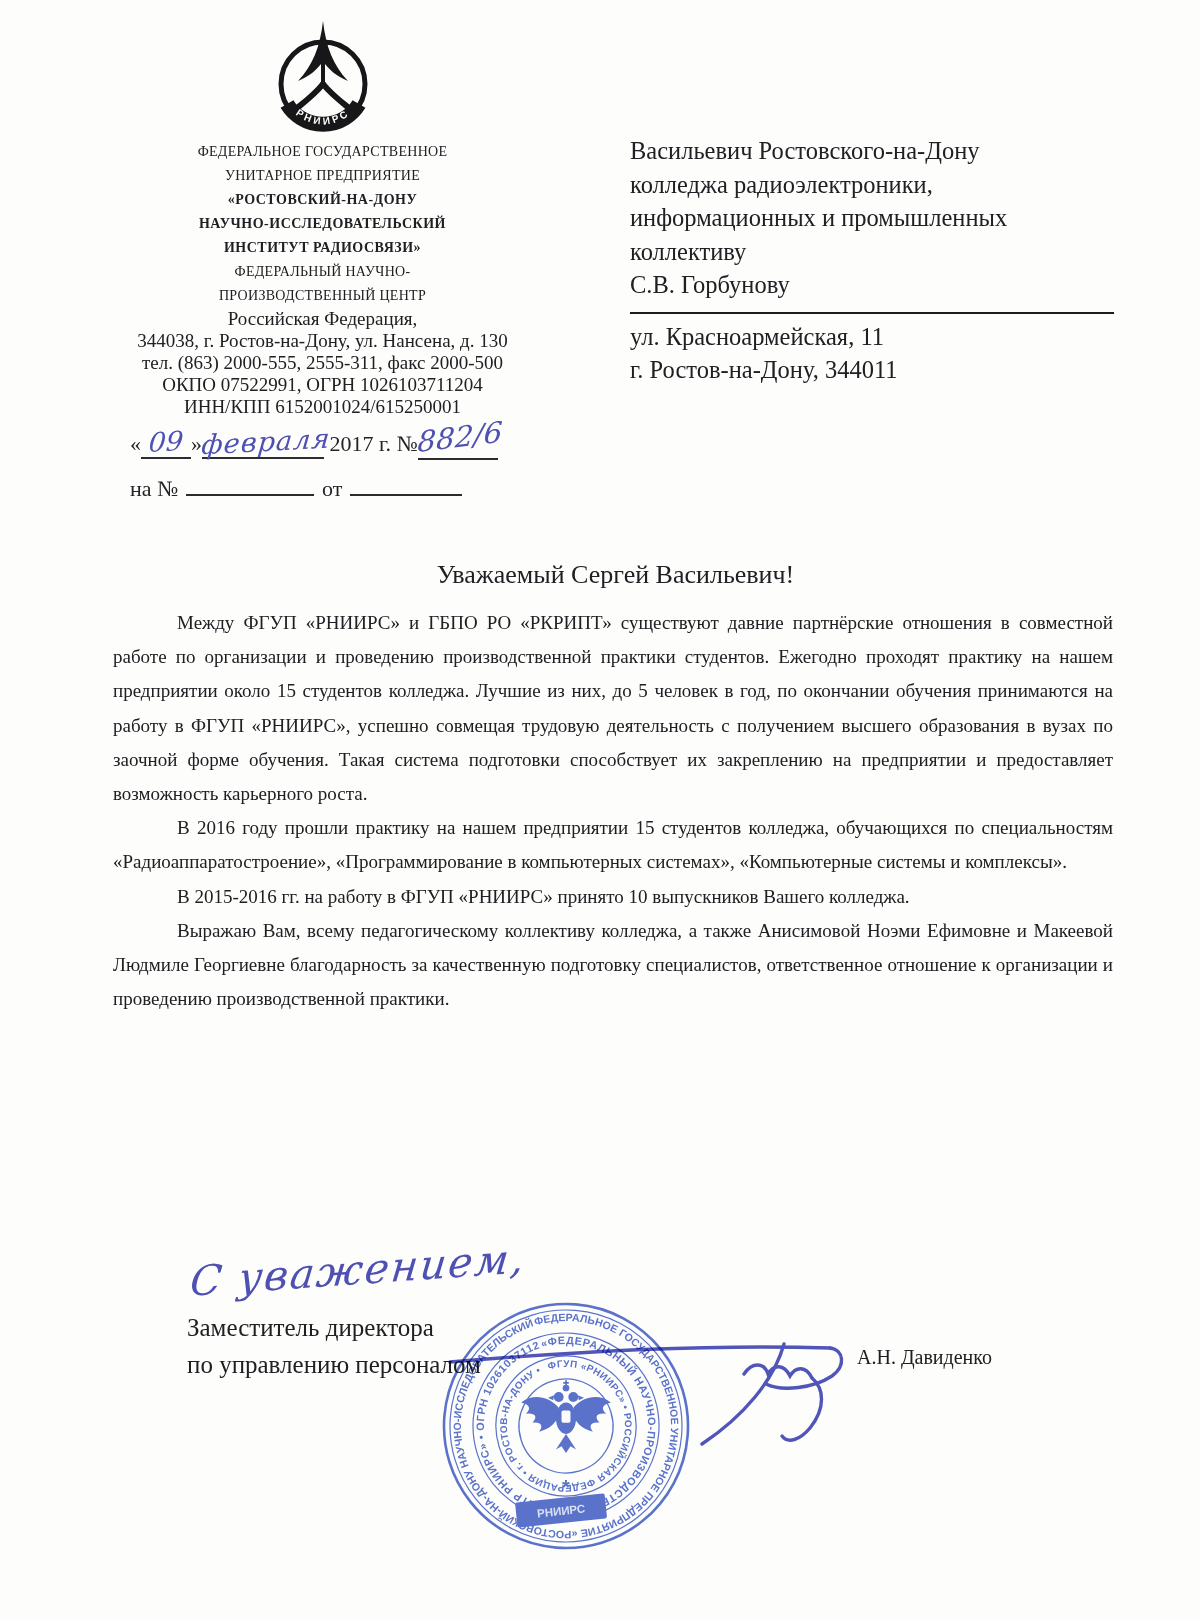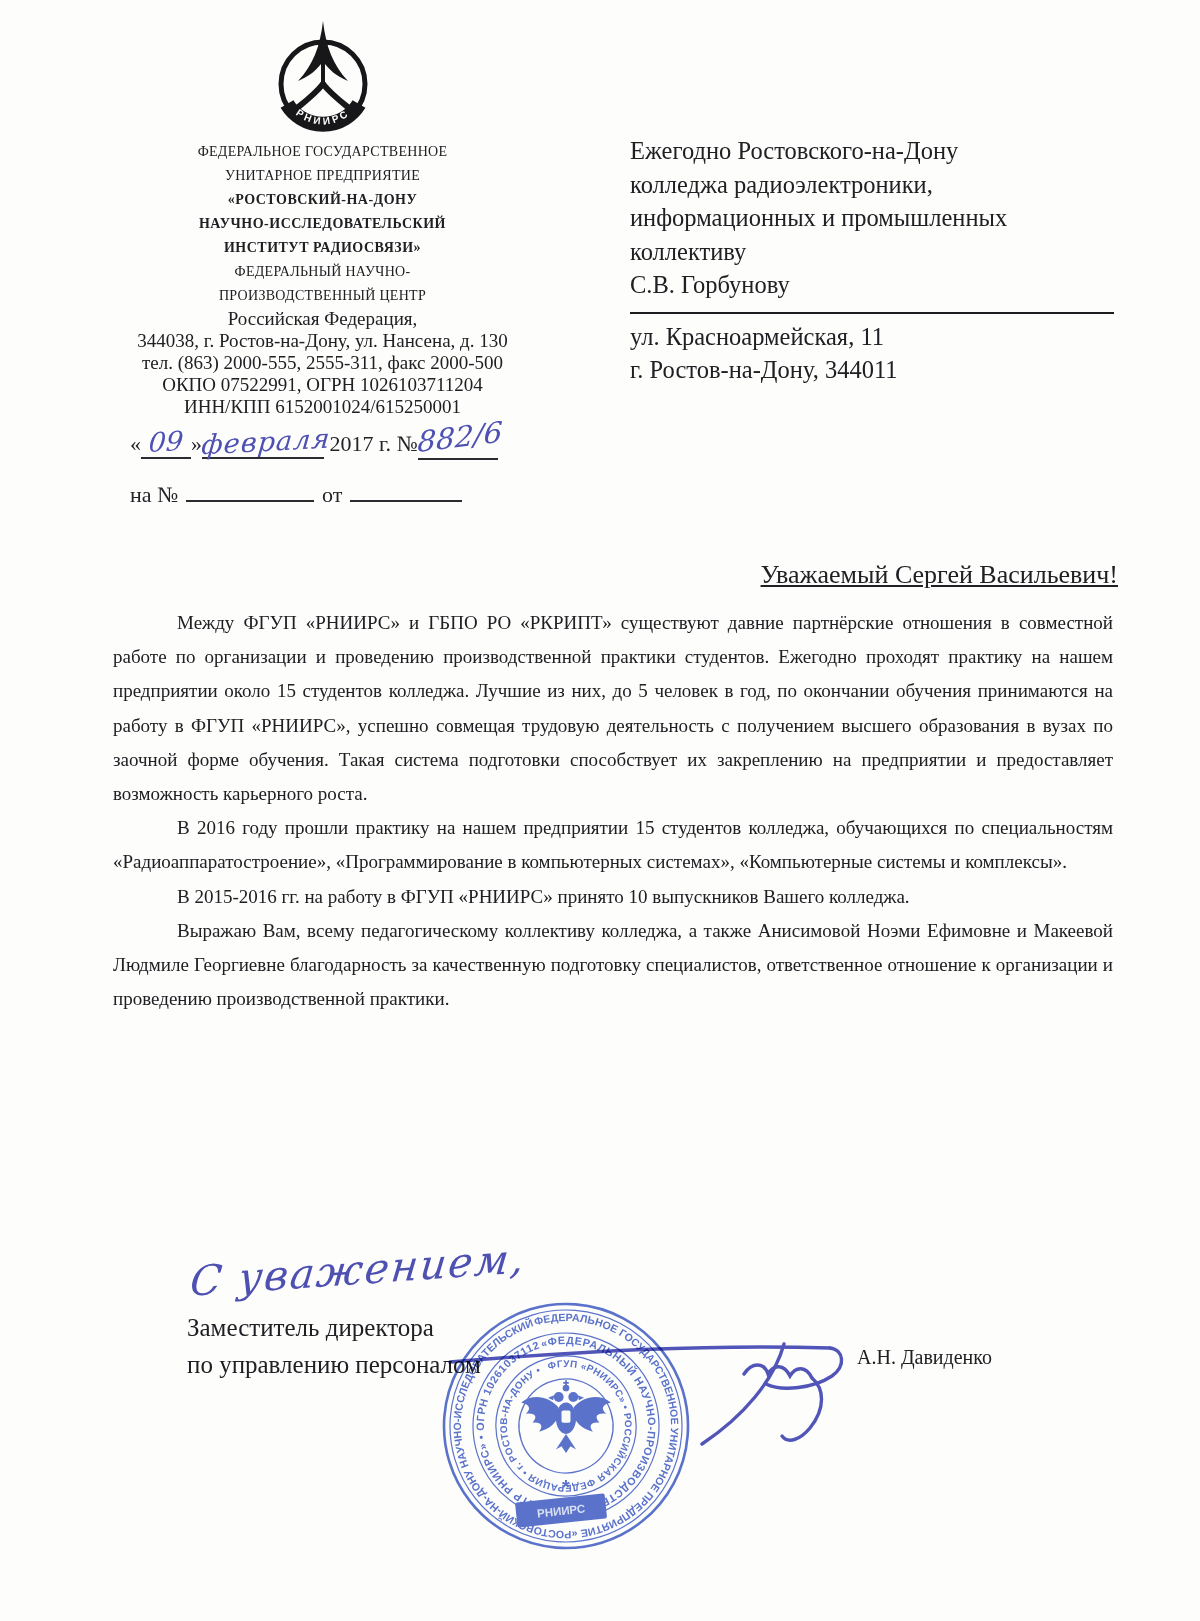--- a/index.html
+++ b/index.html
@@ -13,42 +13,42 @@
   
   .letterhead { position:absolute; left:85px; top:20px; width:475px; text-align:center; }
   .logo-wrap { height:120px; }
   .org-line  { font-size:14px; line-height:24px; letter-spacing:0.3px; }
   .org-line.bold { font-weight:bold; letter-spacing:0.5px; }
   .addr-line { font-size:19px; line-height:22px; }
 
   
   .ref-block { position:absolute; left:130px; top:424px; width:480px; font-size:22px; color:#232328; }
   .ref-row { white-space:nowrap; }
-  .ref-row2 { margin-top:22px; }
+  .ref-row2 { margin-top:16px; }
   .fill { display:inline-block; border-bottom:2px solid #2b2b30; text-align:center; vertical-align:baseline; }
   .fill-day   { width:50px; }
   .fill-month { width:122px; }
   .fill-num   { width:80px; }
   .blank1 { width:128px; margin:0 8px; }
   .blank2 { width:112px; margin-left:8px; }
   .hw {
     font-style:italic; color:#4e50b2;
     display:inline-block; transform:skewX(-8deg) rotate(-3deg);
     font-family:"DejaVu Serif",serif;
   }
   .hw-day   { font-size:27px; }
   .hw-month { font-size:27px; letter-spacing:1px; }
   .hw-num   { font-size:29px; transform:skewX(-10deg) rotate(-7deg) translateY(-4px); }
 
   
   .addressee { position:absolute; left:630px; top:134px; width:490px; font-size:24.5px; line-height:33.5px; }
   .addressee-rule { border:none; border-top:2.5px solid #1d1d20; margin:10px 0 6px 0; width:484px; }
 
   
-  .salutation { position:absolute; left:113px; top:560px; width:1005px; text-align:right; font-size:26px;text-decoration:underline; }
+  .salutation { position:absolute; left:113px; top:560px; width:1005px; text-align:center; font-size:26px; }
   .body-text  { position:absolute; left:113px; top:606px; width:1000px; font-size:19px; line-height:34.2px; text-align:justify; }
   .body-text p { margin:0; text-indent:64px; }
 
   
   .regards {
     position:absolute; left:190px; top:1246px;
     font-size:41px; font-style:italic; color:#4e50b2;
     font-family:"DejaVu Serif",serif;
     transform:rotate(-4deg) skewX(-10deg); letter-spacing:2px;
   }
@@ -94,21 +94,21 @@
     <div class="ref-row">
       <span>«</span><span class="fill fill-day"><span class="hw hw-day">09</span></span><span>»</span><span class="fill fill-month"><span class="hw hw-month">февраля</span></span>
       <span>2017 г. №</span><span class="fill fill-num"><span class="hw hw-num">882/6</span></span>
     </div>
     <div class="ref-row ref-row2">
       <span>на №</span><span class="fill blank1"></span><span>от</span><span class="fill blank2"></span>
     </div>
   </div>
 
   <div class="addressee">
-    <div>Ежегодно Ростовского-на-Дону</div>
+    <div>Васильевич Ростовского-на-Дону</div>
     <div>колледжа радиоэлектроники,</div>
     <div>информационных и промышленных</div>
     <div>коллективу</div>
     <div>С.В. Горбунову</div>
     <hr class="addressee-rule">
     <div>ул. Красноармейская, 11</div>
     <div>г. Ростов-на-Дону, 344011</div>
   </div>
 
   <div class="salutation">Уважаемый Сергей Васильевич!</div>

